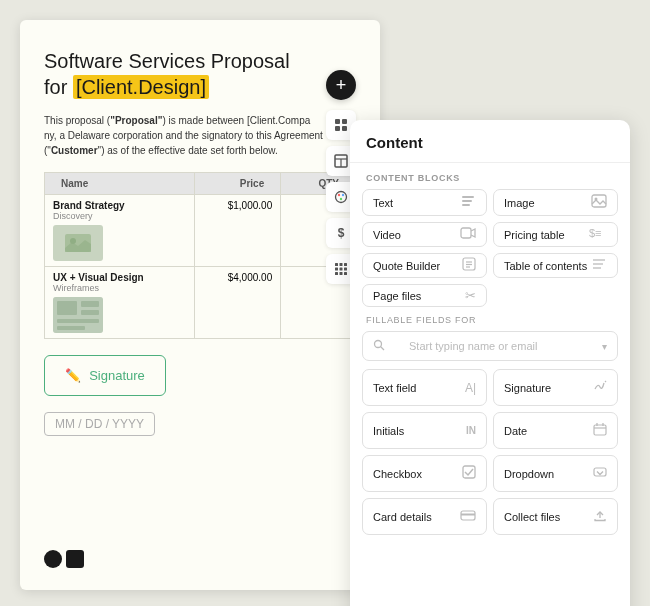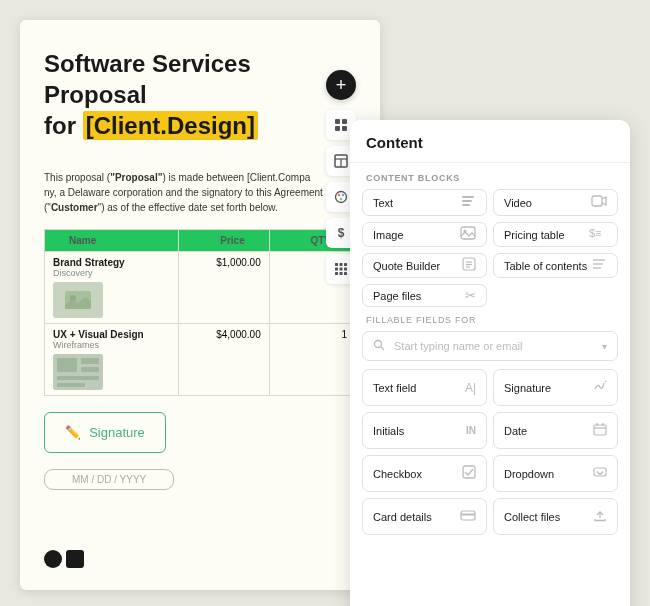--- a/index.html
+++ b/index.html
@@ -26,25 +26,25 @@
       top: 20px;
       width: 360px;
       height: 570px;
       background: #fdfdf6;
       border-radius: 6px;
       padding: 28px 24px;
       box-shadow: 0 2px 12px rgba(0,0,0,0.12);
       overflow: hidden;
     }
     .doc-title {
-      font-size: 24px;
-      font-weight: 700;
+      font-size: 20px;
+      font-weight: 400;
       color: #1a1a1a;
       line-height: 1.3;
-      margin-bottom: 28px;
+      margin-bottom: 13px;
     }
     .doc-title .highlight {
       background: #f5c518;
       padding: 1px 3px;
       border-radius: 2px;
     }
     .doc-body {
       font-size: 10px;
       color: #333;
       line-height: 1.5;
@@ -53,23 +53,23 @@
     .doc-body strong { font-weight: 700; }
 
     
     .doc-table {
       width: 100%;
       border-collapse: collapse;
       font-size: 10px;
       margin-bottom: 16px;
     }
     .doc-table th {
-      background: #22c55e;
+      background: #e5e5e5;
       border: 1px solid #d8d8cc;
-      padding: 5px 24px;
+      padding: 5px 16px;
       text-align: left;
       font-weight: 600;
       color: #555;
     }
     .doc-table th:nth-child(2), .doc-table th:nth-child(3) {
       text-align: right;
     }
     .doc-table td {
       border: 1px solid #d8d8cc;
       padding: 5px 8px;
@@ -101,23 +101,23 @@
       display: inline-flex;
       align-items: center;
       gap: 8px;
       color: #4caf7d;
       font-size: 13px;
       font-weight: 500;
       margin-bottom: 8px;
     }
     .date-field {
       border: 1px solid #bbb;
-      border-radius: 9px;
-      padding: 4px 27px;
-      font-size: 10px;
+      border-radius: 4px;
+      padding: 4px 10px;
+      font-size: 12px;
       color: #aaa;
       display: inline-block;
     }
     .doc-icons {
       position: absolute;
       bottom: 22px;
       left: 24px;
       display: flex;
       gap: 4px;
     }
@@ -247,21 +247,21 @@
     }
     .search-box {
       width: 100%;
       border: 1px solid #e0e0e0;
       border-radius: 7px;
       padding: 7px 10px;
       font-size: 11px;
       color: #bbb;
       display: flex;
       align-items: center;
-      gap: 9px;
+      gap: 24px;
       background: #fff;
     }
     .search-box .chevron { margin-left: auto; color: #bbb; font-size: 10px; }
 
     .fields-grid {
       display: grid;
       grid-template-columns: 1fr 1fr;
       gap: 6px;
       padding: 0 12px;
     }
@@ -415,36 +415,36 @@
           <span class="block-icon">
             <svg width="16" height="16" viewBox="0 0 16 16">
                 <rect x="2" y="3" width="12" height="2" rx="1" fill="#bbb"></rect>
                 <rect x="2" y="7" width="10" height="2" rx="1" fill="#bbb"></rect>
                 <rect x="2" y="11" width="8" height="2" rx="1" fill="#bbb"></rect>
               </svg>
           </span>
         </div>
 
         <div class="block-btn">
-          <span>Video</span>
-          <span class="block-icon">
-            <svg width="16" height="14" viewBox="0 0 16 14">
-                <rect x="1" y="2" width="10" height="10" rx="2" fill="none" stroke="#bbb" stroke-width="1.3"></rect>
-                <polyline points="11,5 15,3 15,11 11,9" stroke="#bbb" stroke-width="1.3" fill="none"></polyline>
-              </svg>
-          </span>
-        </div>
-
-        <div class="block-btn">
           <span>Image</span>
           <span class="block-icon">
             <svg width="16" height="14" viewBox="0 0 16 14">
                 <rect x="1" y="1" width="14" height="12" rx="2" fill="none" stroke="#bbb" stroke-width="1.3"></rect>
                 <circle cx="5" cy="5" r="1.5" fill="#bbb"></circle>
                 <polyline points="1,10 5,6 9,10 12,7 15,10" stroke="#bbb" stroke-width="1.3" fill="none"></polyline>
+              </svg>
+          </span>
+        </div>
+
+        <div class="block-btn">
+          <span>Video</span>
+          <span class="block-icon">
+            <svg width="16" height="14" viewBox="0 0 16 14">
+                <rect x="1" y="2" width="10" height="10" rx="2" fill="none" stroke="#bbb" stroke-width="1.3"></rect>
+                <polyline points="11,5 15,3 15,11 11,9" stroke="#bbb" stroke-width="1.3" fill="none"></polyline>
               </svg>
           </span>
         </div>
 
 
         <div class="block-btn">
           <span>Pricing table</span>
           <span class="block-icon">
             <svg width="18" height="14" viewBox="0 0 18 14">
                 <text x="0" y="11" font-size="11" fill="#bbb">$≡</text>

